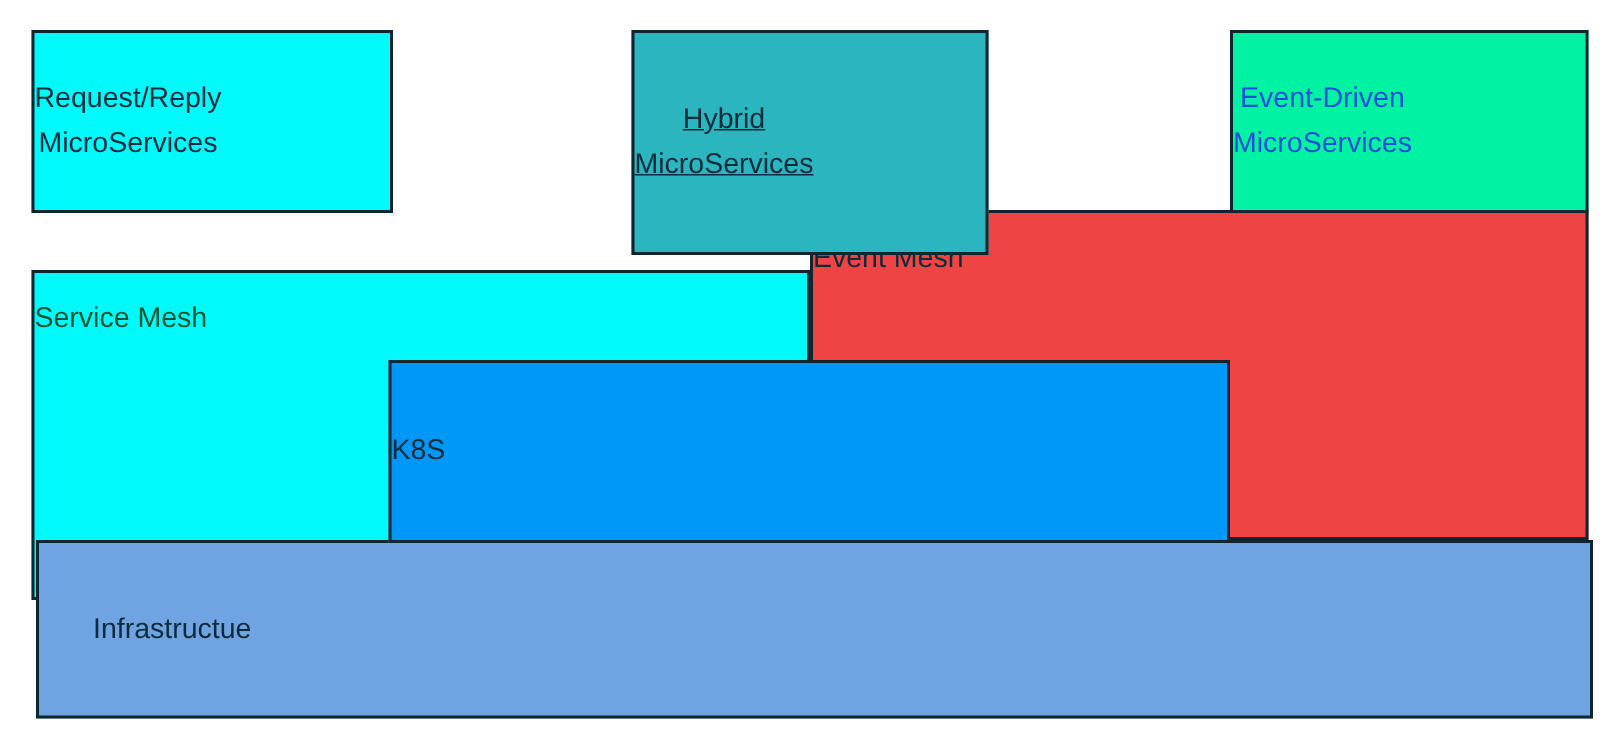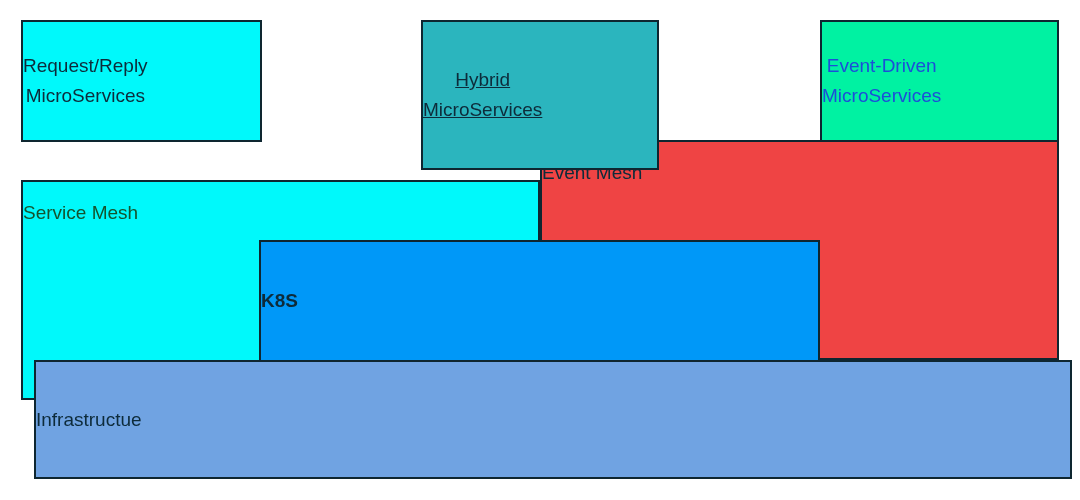--- a/index.html
+++ b/index.html
@@ -31,23 +31,23 @@
   
   .box.request-reply { left: 21px;  top: 20px; width: 241px; height: 122px; z-index: 3; }
   .box.hybrid        { left: 421px; top: 20px; width: 238px; height: 150px; z-index: 3; text-decoration: underline; }
   .box.event-driven  { left: 820px; top: 20px; width: 239px; height: 122px; z-index: 3; }
   
   .box.service-mesh  { left: 21px;  top: 140px; width: 519px; height: 220px; z-index: 1;
                        align-items: flex-start; padding-top: 16px; }
   .box.event-mesh    { left: 540px; top: 140px; width: 519px; height: 220px; z-index: 1;
                        align-items: flex-start; padding-top: 16px; }
   
-  .box.k8s           { left: 259px; top: 240px; width: 561px; height: 122px; z-index: 2; font-weight: bold; }
+  .box.k8s           { left: 259px; top: 240px; width: 561px; height: 122px; z-index: 2; }
   
-  .box.infrastructure{ left: 34px;  top: 360px; width: 1038px; height: 119px; z-index: 1; }
+  .box.infrastructure{ left: 24px;  top: 360px; width: 1038px; height: 119px; z-index: 1; padding-left: 36px; }
 </style>
 </head>
 <body>
 
 <div class="canvas">
 
   <div class="box service-mesh" style="background: rgb(0, 249, 251); border-color: rgb(14, 38, 48); color: #14532d; margin-top: 40px;">
     <span>Service Mesh</span>
   </div>
 

